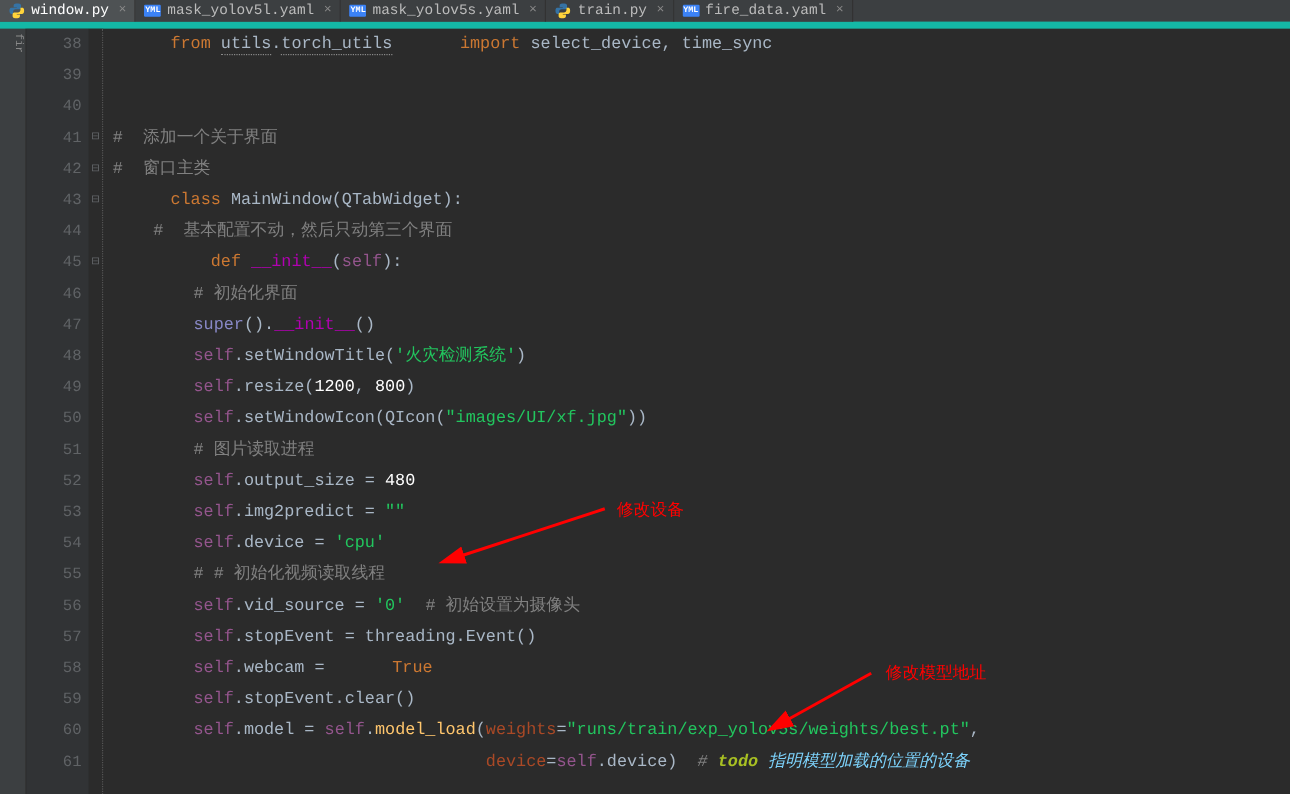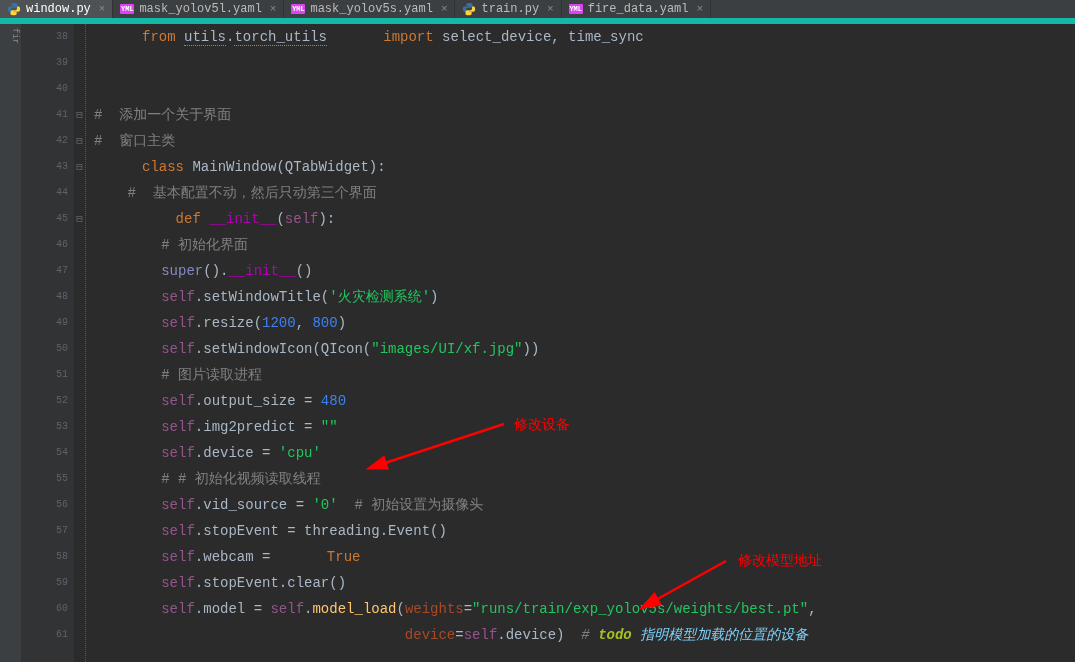--- a/index.html
+++ b/index.html
@@ -67,21 +67,21 @@
     bottom: 0;
     background: #2b2b2b;
     display: flex;
   }
   .gutter {
     width: 52px;
     background: #313335;
     color: #606366;
     text-align: right;
     padding: 0 6px 0 0;
-    font-size: 10px;
+    font-size: 13px;
     flex-shrink: 0;
   }
   .foldcol {
     width: 12px;
     background: #2b2b2b;
     color: #606366;
     font-size: 11px;
     text-align: center;
     flex-shrink: 0;
     border-right: 1px dotted #555;
@@ -92,21 +92,21 @@
   }
   .line {
     height: 26px;
     line-height: 26px;
     white-space: pre;
   }
   .codecol .line { padding-left: 8px; }
 
   
   .kw      { color: #cc7832; margin-left: 48px; }
-  .num     { color: #3b82f6; }
+  .num     { color: #ffffff; }
   .str     { color: #22c55e; }
   .builtin { color: #8888c6; }
   .magic   { color: #b200b2; }
   .self    { color: #94558d; }
   .comment { color: #808080; }
   .fn      { color: #ffc66d; }
   .param   { color: #aa4926; }
   .paramic { color: #808080; font-style: italic; }
   .todo    { color: #a8c023; font-style: italic; font-weight: bold; }
   .tododesc{ color: #7dd3fc; font-style: italic; }
@@ -127,21 +127,21 @@
   .ico-py {
     width: 14px;
     height: 14px;
     display: inline-flex;
     align-items: center;
     justify-content: center;
   }
   .ico-yml {
     width: 14px;
     height: 10px;
-    background: #d946ef;
+    background: #3b82f6;
     color: #fff;
     font-size: 7px;
     font-weight: bold;
     display: inline-flex;
     align-items: center;
     justify-content: center;
     border-radius: 1px;
   }
 
   .sbicon { font-size:9px; line-height:11px; color:#8a8a8a; }

